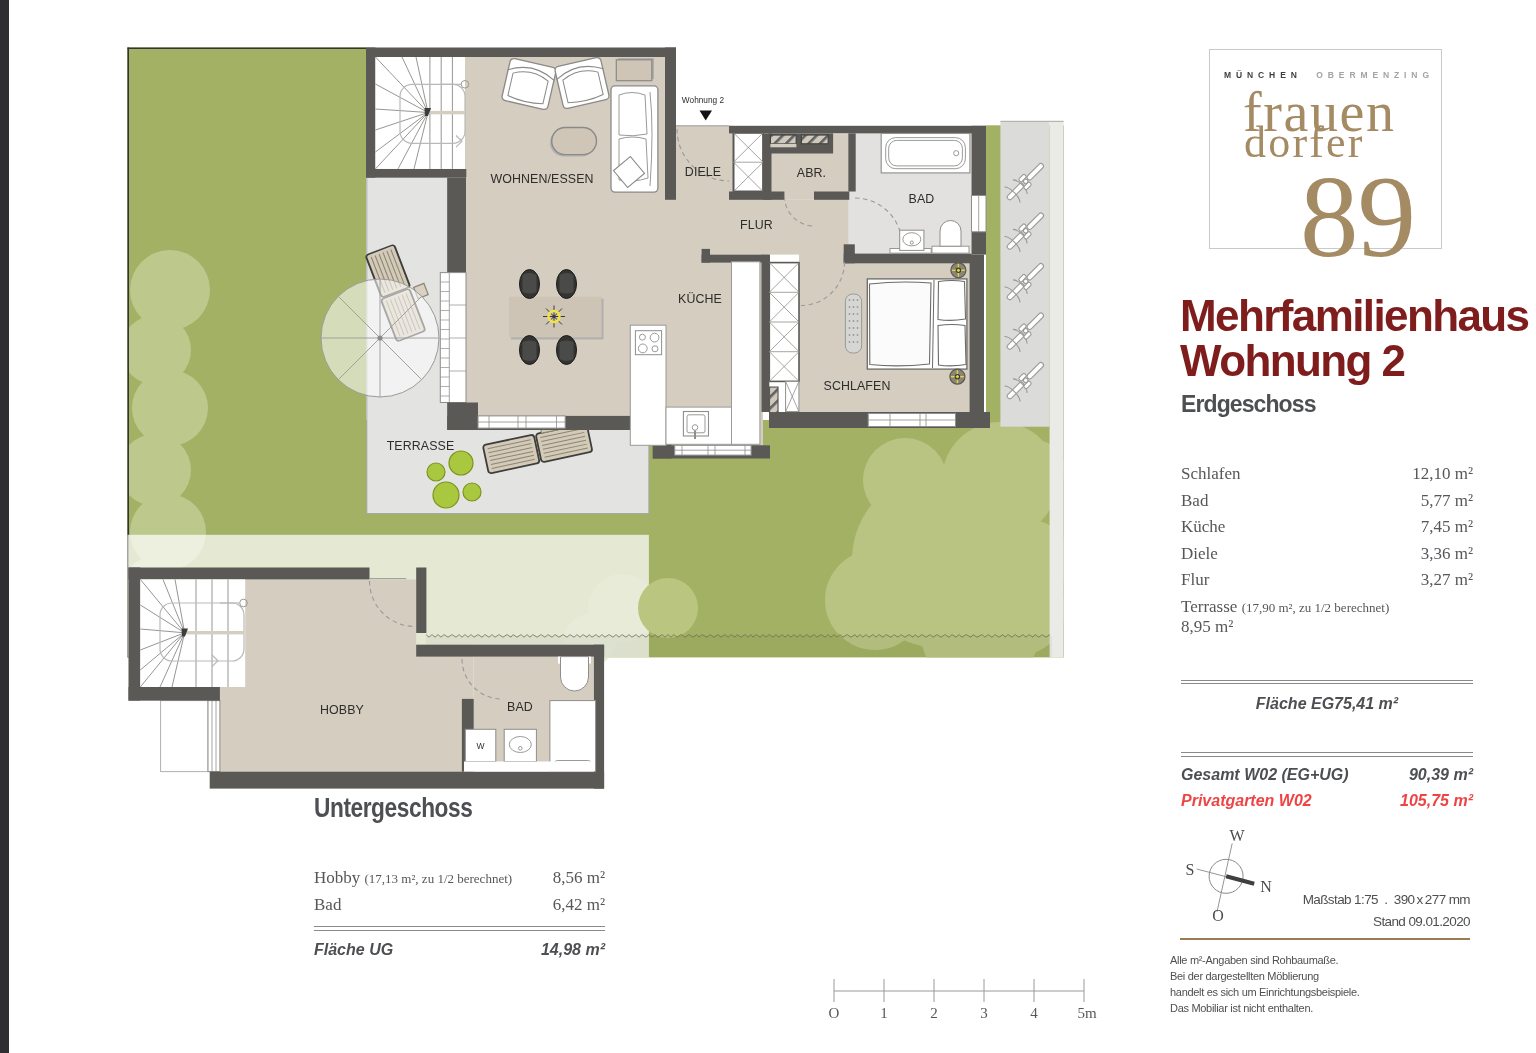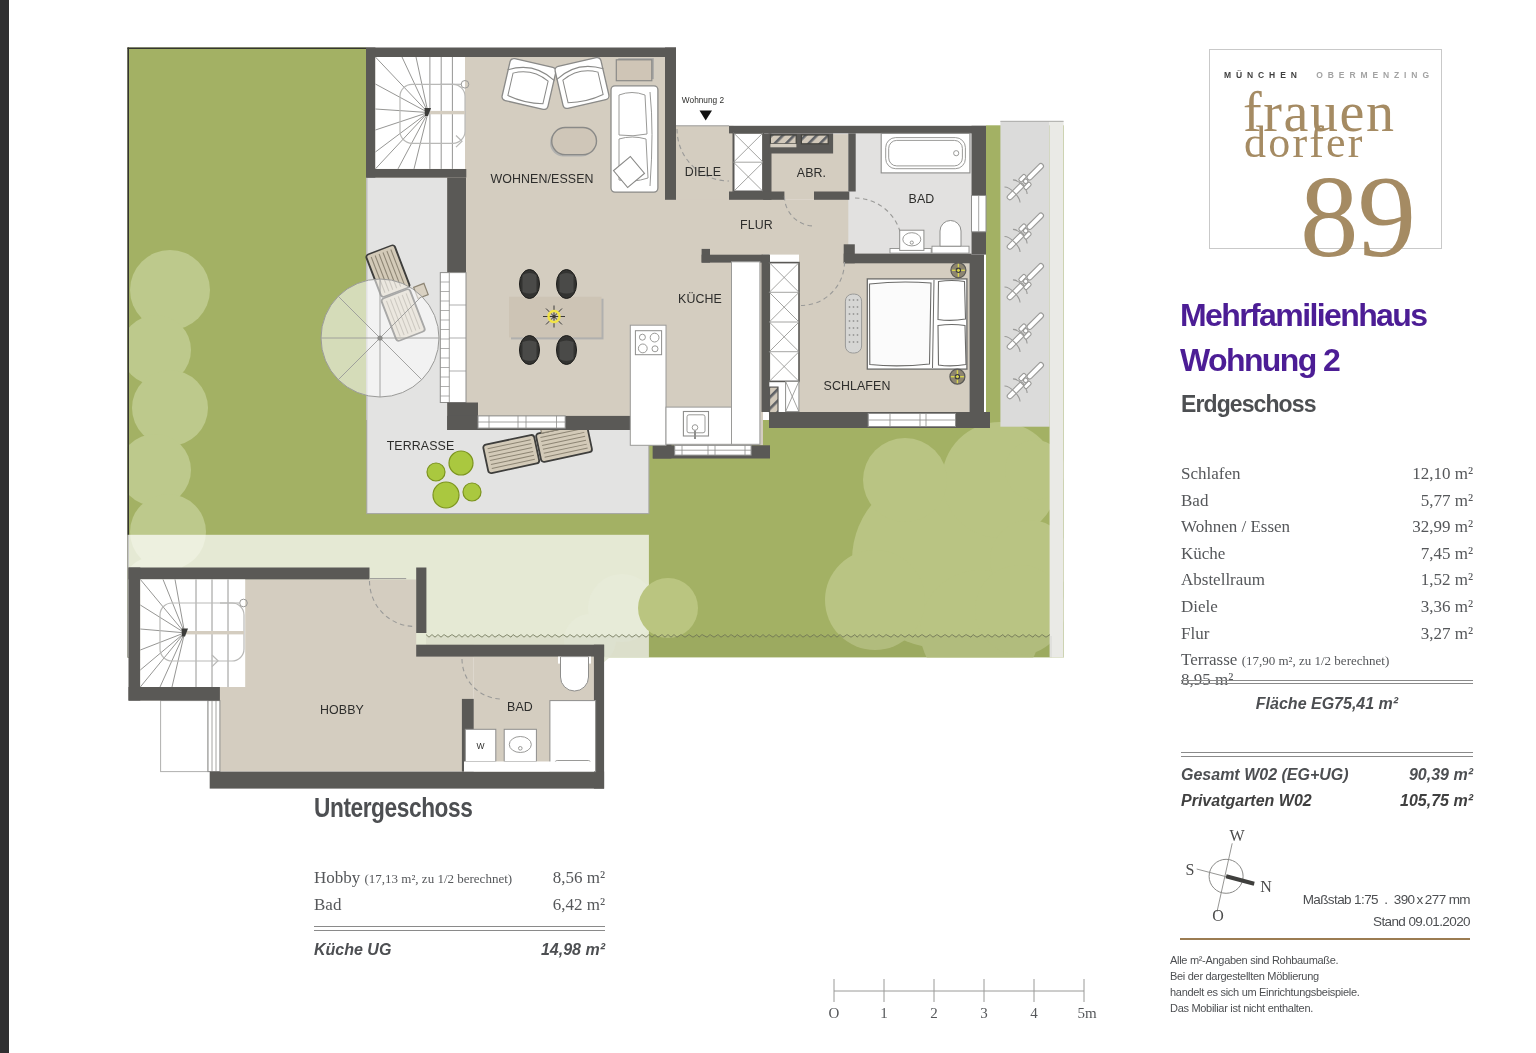--- a/index.html
+++ b/index.html
@@ -721,44 +721,36 @@
 <div class="abs" style="left:1209px;top:48.7px;width:231px;height:198px;border:1px solid #c9c9c9;background:#ffffff;"></div>
 
 <div class="abs" style="left:1224px;top:69.5px;width:215px;font-size:8.5px;font-weight:bold;letter-spacing:4.9px;color:#3f3f3f;">MÜNCHEN&nbsp;&nbsp;<span style="color:#a3a3a3;">OBERMENZING</span></div>
 
 <div class="abs serif" style="left:1243px;top:80px;font-size:56px;color:#a58b63;letter-spacing:1.6px;">frauen</div>
 
 <div class="abs serif" style="left:1244px;top:116.5px;font-size:44px;color:#a58b63;letter-spacing:2.2px;">dorfer</div>
 
 <div class="abs serif" style="left:1286px;top:158px;font-size:117px;line-height:1;color:#a58b63;letter-spacing:-1px;margin-left:14px;">89</div>
 
-<div class="abs" style="left:1180px;top:293px;font-size:32px;font-weight:bold;color:#4c1d95;line-height:45px;letter-spacing:-1.6px;">Mehrfamilienhaus<br>Wohnung 2</div>
+<div class="abs" style="left:1180px;top:293px;font-size:44px;font-weight:bold;color:#7f1d1d;line-height:45px;letter-spacing:-1.6px;">Mehrfamilienhaus<br>Wohnung 2</div>
 
 <div class="abs" style="left:1181px;top:391px;font-size:23px;font-weight:bold;color:#4d4f52;letter-spacing:-0.9px;">Erdgeschoss</div>
 
 <div class="abs serif" style="left:1181px;top:464px;width:292px;font-size:17px;color:#55575a;">
   <div style="display:flex;justify-content:space-between;height:26.6px;">
       <span>Schlafen</span>
       <span>12,10 m²</span>
     </div>
   <div style="display:flex;justify-content:space-between;height:26.6px;">
       <span>Bad</span>
       <span>5,77 m²</span>
     </div>
   <div style="display:flex;justify-content:space-between;height:26.6px;">
-      <span>Wohnen / Essen</span>
-      <span>32,99 m²</span>
-    </div>
-  <div style="display:flex;justify-content:space-between;height:26.6px;">
       <span>Küche</span>
       <span>7,45 m²</span>
-    </div>
-  <div style="display:flex;justify-content:space-between;height:26.6px;">
-      <span>Abstellraum</span>
-      <span>1,52 m²</span>
     </div>
   <div style="display:flex;justify-content:space-between;height:26.6px;">
       <span>Diele</span>
       <span>3,36 m²</span>
     </div>
   <div style="display:flex;justify-content:space-between;height:26.6px;">
       <span>Flur</span>
       <span>3,27 m²</span>
     </div>
   <div style="display:flex;justify-content:space-between;height:26.6px;flex-direction:column;">
@@ -774,21 +766,21 @@
     <span>75,41 m²</span>
   </div>
 
 <div class="abs" style="left:1181px;top:752.4px;width:292px;height:2.6px;border-top:1.3px solid #8a8a8a;border-bottom:1.3px solid #8a8a8a;"></div>
 
 <div class="abs" style="left:1181px;top:766px;width:292px;display:flex;justify-content:space-between;font-size:16px;font-weight:bold;font-style:italic;color:#4d4f52;align-items:flex-end;">
     <span>Gesamt W02 (EG+UG)</span>
     <span>90,39 m²</span>
   </div>
 
-<div class="abs" style="left:1181px;top:792px;width:292px;display:flex;justify-content:space-between;font-size:16px;font-weight:bold;font-style:italic;color:#404040;">
+<div class="abs" style="left:1181px;top:792px;width:292px;display:flex;justify-content:space-between;font-size:16px;font-weight:bold;font-style:italic;color:#ef4444;">
     <span>Privatgarten W02</span>
     <span>105,75 m²</span>
   </div>
 
 <svg class="abs" style="left:1175px;top:824px;" width="110" height="105" viewBox="1175 824 110 105">
   <circle cx="1226.1" cy="876.3" r="17" fill="none" stroke="#8a8a88" stroke-width="1"></circle>
   <line x1="1232.2" y1="843.3" x2="1217" y2="911.8" stroke="#8a8a88" stroke-width="0.9"></line>
   <line x1="1196.7" y1="869" x2="1254.2" y2="884.1" stroke="#8a8a88" stroke-width="0.9"></line>
   <line x1="1226.1" y1="876.3" x2="1254.2" y2="883.8" stroke="#3f3f3d" stroke-width="4"></line>
   <g font-family="Liberation Serif,serif" font-size="16" fill="#4c4c4c" text-anchor="middle">
@@ -814,15 +806,15 @@
     </div>
   <div style="display:flex;justify-content:space-between;height:26.6px;">
       <span>Bad</span>
       <span>6,42 m²</span>
     </div>
 </div>
 
 <div class="abs" style="left:314px;top:926.3px;width:291px;height:2.6px;border-top:1.3px solid #8a8a8a;border-bottom:1.3px solid #8a8a8a;"></div>
 
 <div class="abs" style="left:314px;top:941px;width:291px;display:flex;justify-content:space-between;font-size:16px;font-weight:bold;font-style:italic;color:#4d4f52;">
-    <span>Küche UG</span>
+    <span>Fläche UG</span>
     <span>14,98 m²</span>
   </div>
 
 </body></html>

